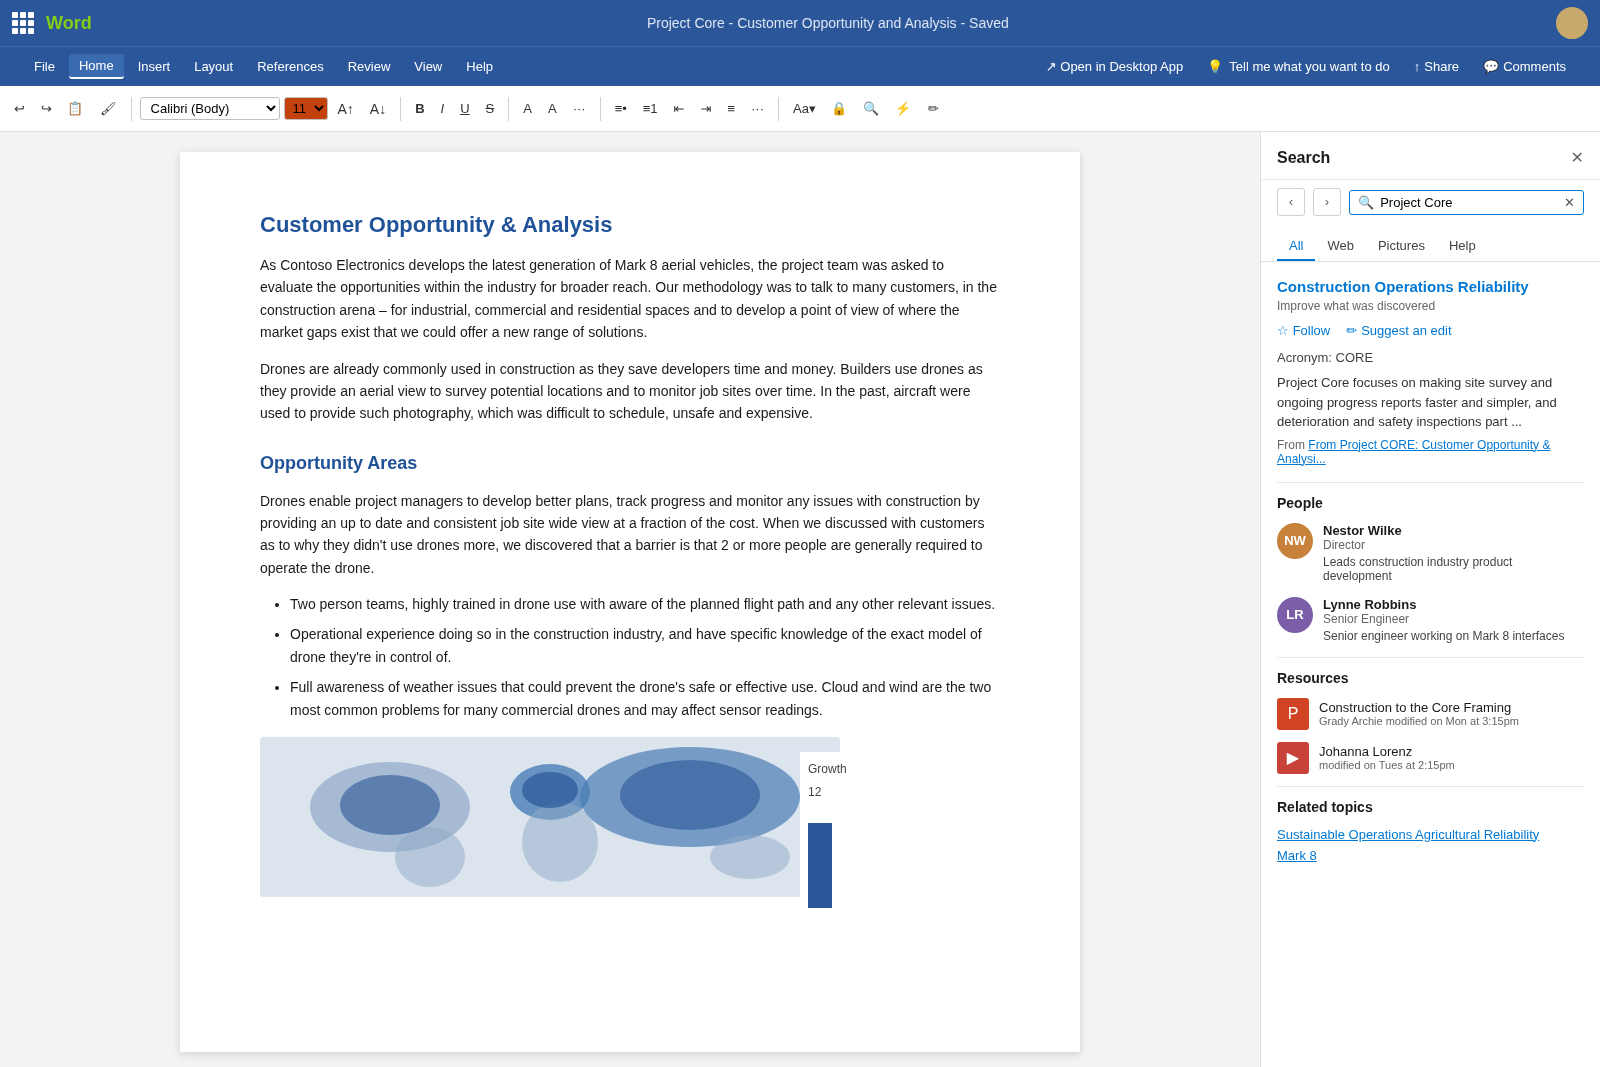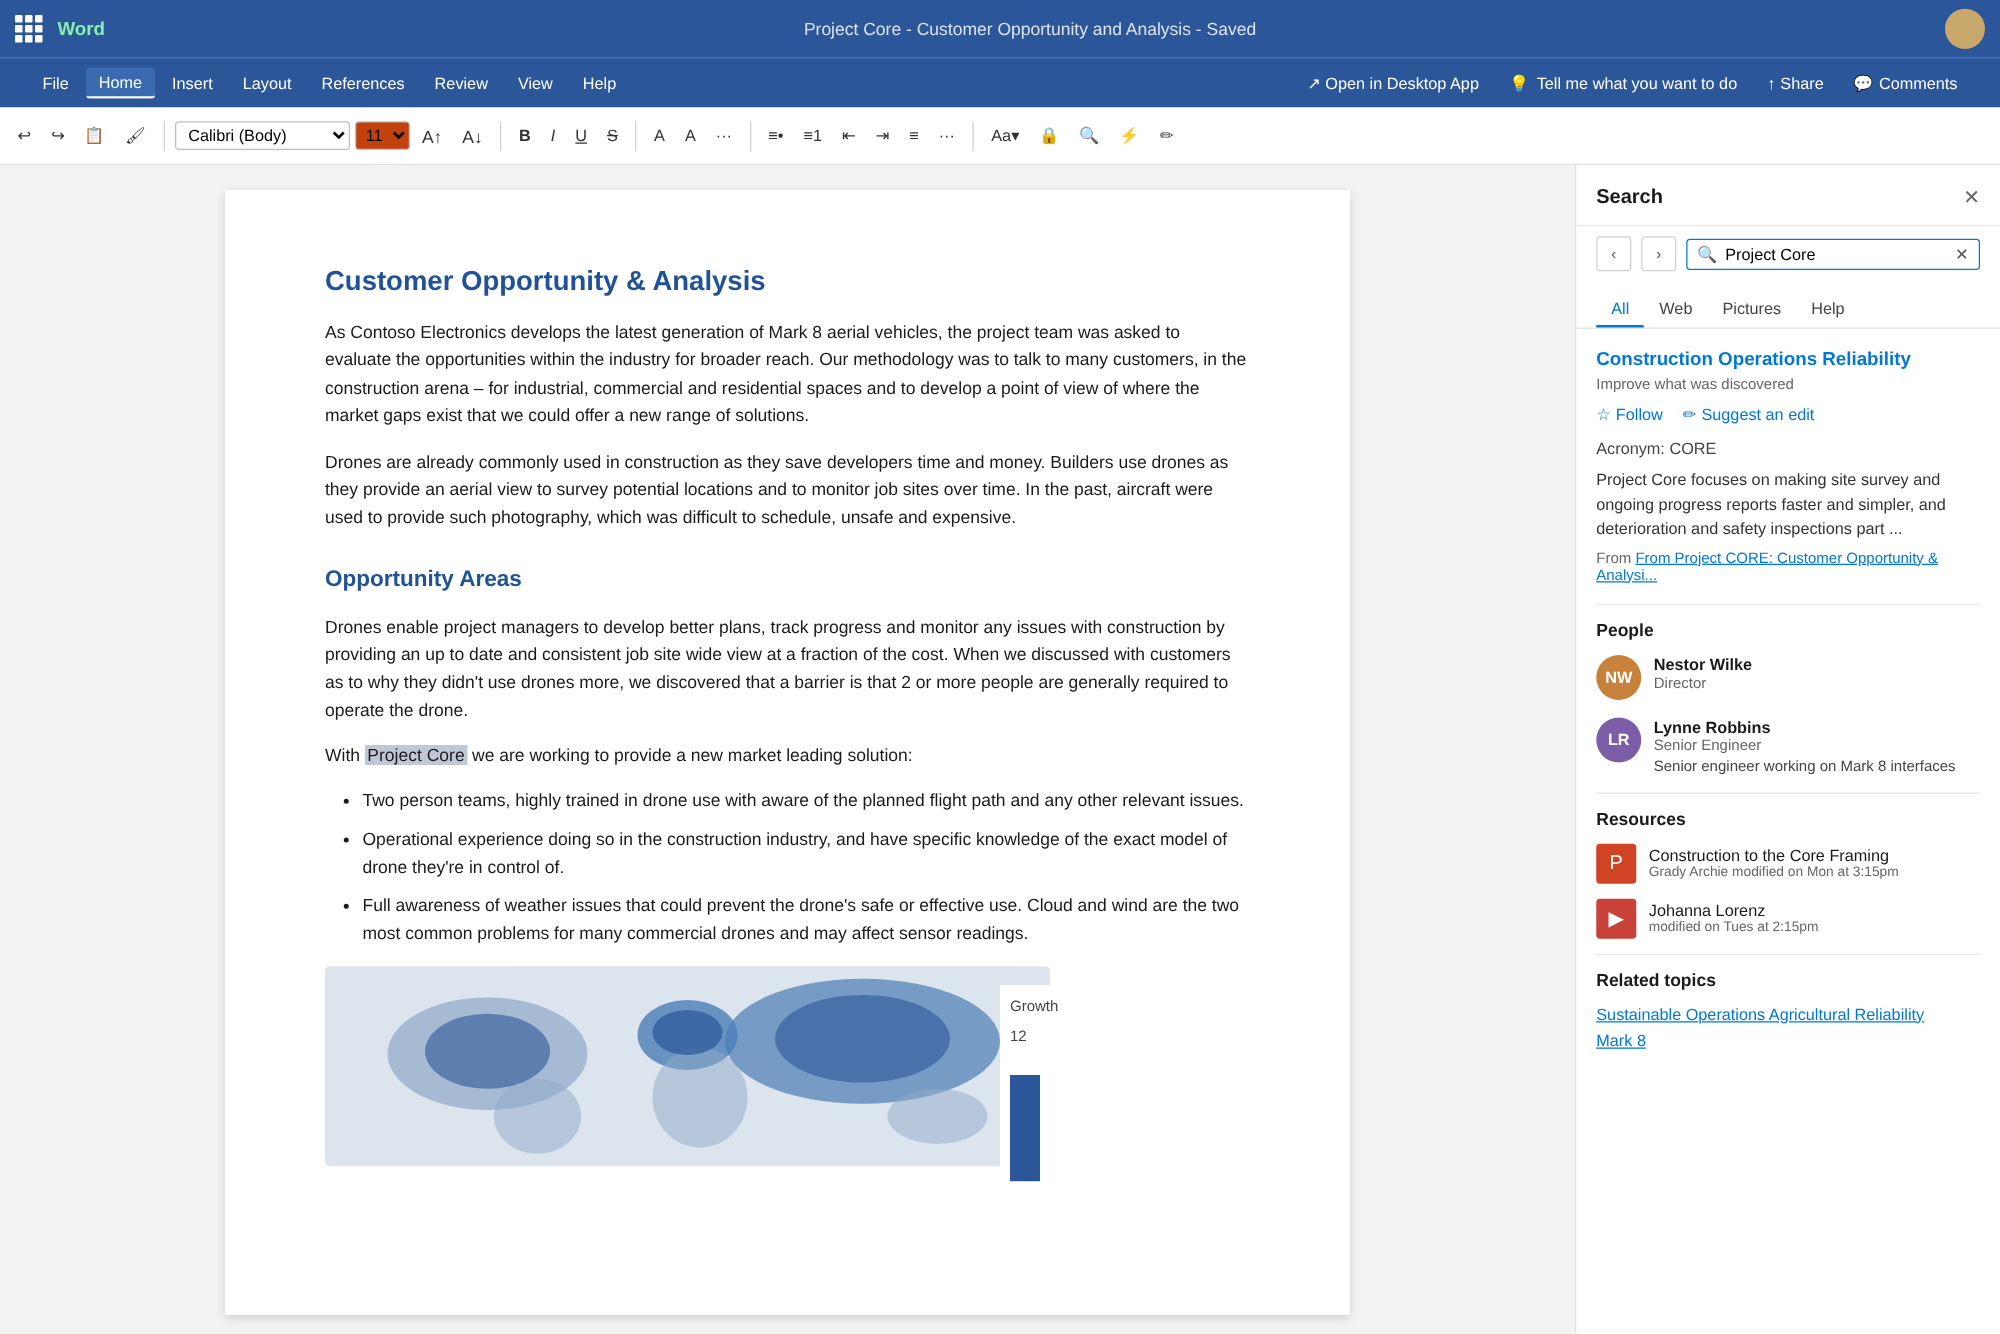--- a/index.html
+++ b/index.html
@@ -14,21 +14,21 @@
       align-items: center;
       padding: 0 12px;
       gap: 12px;
     }
     .title-bar-waffle {
       width: 22px; height: 22px;
       display: grid; grid-template-columns: repeat(3,6px); grid-template-rows: repeat(3,6px); gap: 2px;
       cursor: pointer;
     }
     .title-bar-waffle span { background: white; border-radius: 1px; }
-    .title-bar-app { font-size: 15px; font-weight: 600; color: #86efac; margin-right: 8px; }
+    .title-bar-app { font-size: 18px; font-weight: 600; color: #84cc16; margin-right: 8px; }
     .title-bar-doc { font-size: 14px; color: #dce4f3; flex: 1; text-align: center; }
     .title-bar-avatar { width: 32px; height: 32px; border-radius: 50%; background: #c8a86b; overflow: hidden; display: flex; align-items: center; justify-content: center; font-size: 13px; color: white; font-weight: bold; }
 
     
     .menu-bar {
       background: #2b579a;
       color: white;
       height: 40px;
       display: flex;
       align-items: center;
@@ -393,23 +393,20 @@
 <div class="main-layout">
 
   <div class="doc-area">
     <div class="doc-page">
       <div class="doc-title">Customer Opportunity &amp; Analysis</div>
       <div class="doc-body">
         <p class="doc-para">As Contoso Electronics develops the latest generation of Mark 8 aerial vehicles, the project team was asked to evaluate the opportunities within the industry for broader reach. Our methodology was to talk to many customers, in the construction arena – for industrial, commercial and residential spaces and to develop a point of view of where the market gaps exist that we could offer a new range of solutions.</p>
         <p class="doc-para">Drones are already commonly used in construction as they save developers time and money. Builders use drones as they provide an aerial view to survey potential locations and to monitor job sites over time. In the past, aircraft were used to provide such photography, which was difficult to schedule, unsafe and expensive.</p>
         <div class="doc-heading">Opportunity Areas</div>
         <p class="doc-para">Drones enable project managers to develop better plans, track progress and monitor any issues with construction by providing an up to date and consistent job site wide view at a fraction of the cost. When we discussed with customers as to why they didn't use drones more, we discovered that a barrier is that 2 or more people are generally required to operate the drone.</p>
-        <p class="doc-para">
-          <span>With </span><span class="highlight-word">Project Core</span><span> we are working to provide a new market leading solution:</span>
-        </p>
         <ul class="doc-list">
           <li>Two person teams, highly trained in drone use with aware of the planned flight path and any other relevant issues.</li>
           <li>Operational experience doing so in the construction industry, and have specific knowledge of the exact model of drone they're in control of.</li>
           <li>Full awareness of weather issues that could prevent the drone's safe or effective use. Cloud and wind are the two most common problems for many commercial drones and may affect sensor readings.</li>
         </ul>
 
         <div style="position:relative; height:180px; margin-top:10px;">
           <div class="map-area" style="width:580px;height:160px;">
             <svg class="map-svg" viewBox="0 0 580 160" xmlns="http://www.w3.org/2000/svg">
 
@@ -490,20 +487,21 @@
       </div>
 
       <div class="divider"></div>
       <div class="section-title">People</div>
 
       <div class="person-item">
         <div class="person-avatar" style="background:#c8813a;">NW</div>
         <div class="person-info">
           <div class="name">Nestor Wilke</div>
           <div class="role">Director</div>
+          <div class="desc">Leads construction industry product development</div>
         </div>
       </div>
 
       <div class="person-item">
         <div class="person-avatar" style="background:#7b5ea7;">LR</div>
         <div class="person-info">
           <div class="name">Lynne Robbins</div>
           <div class="role">Senior Engineer</div>
           <div class="desc">Senior engineer working on Mark 8 interfaces</div>
         </div>

